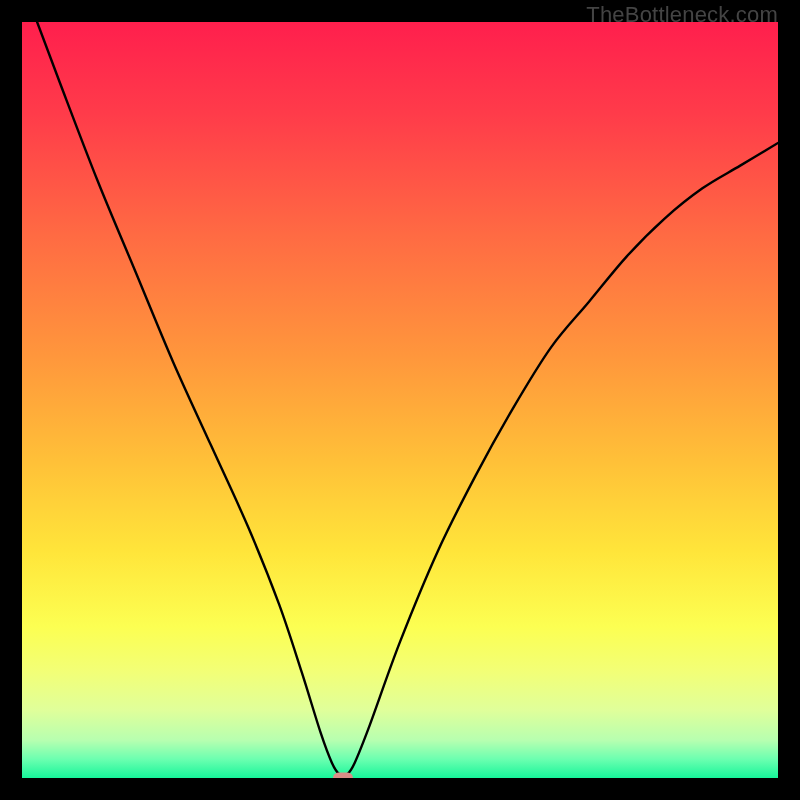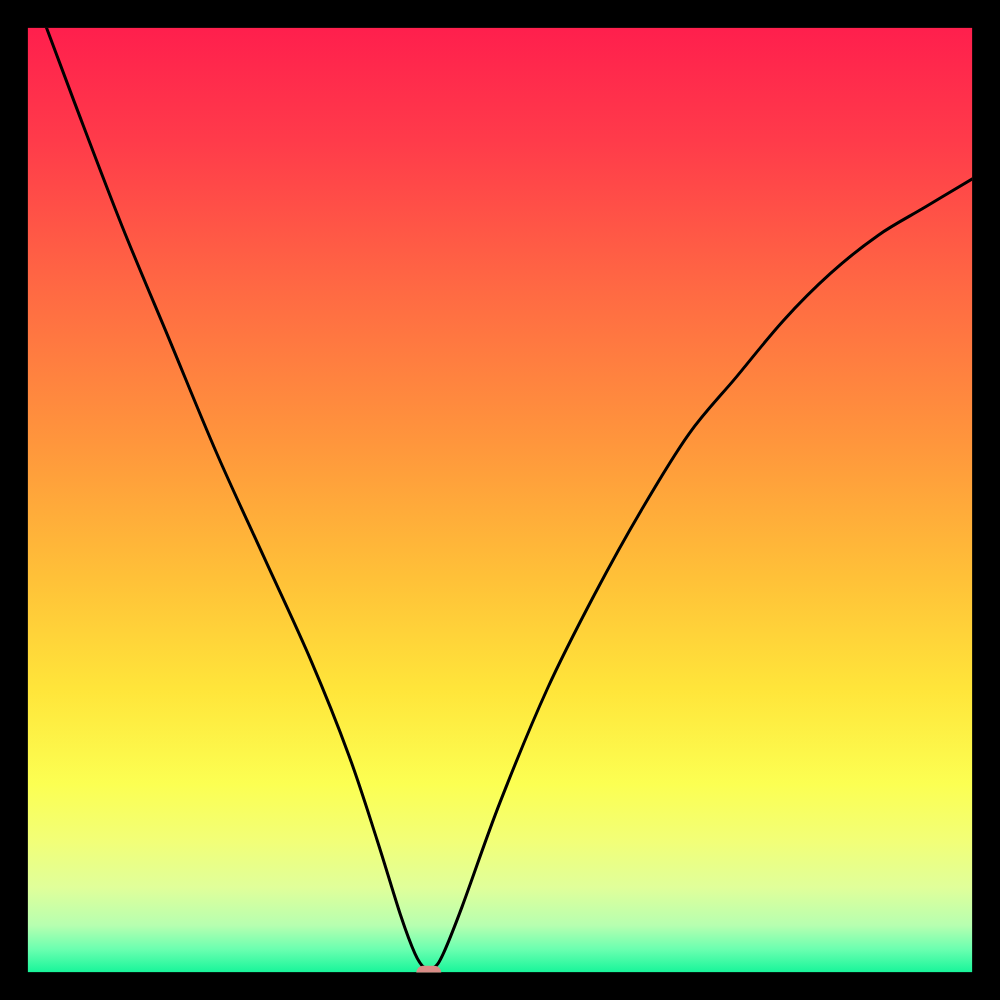--- a/index.html
+++ b/index.html
@@ -84,13 +84,14 @@
       <rect x="0" y="0" width="100" height="100" fill="url(#bg)"></rect>
     </svg>
 
     <svg class="curve-svg" viewBox="0 0 100 100" preserveAspectRatio="none">
       <path id="curve-path" d="M 2 0 C 2.5 1.3333333333333333, 3.666666666666667 4.5, 5 8 C 6.333333333333333 11.5, 8.333333333333334 16.833333333333332, 10 21 C 11.666666666666666 25.166666666666668, 13.333333333333334 29, 15 33 C 16.666666666666668 37, 18.333333333333332 41.16666666666666, 20 44.99999999999999 C 21.666666666666668 48.83333333333333, 23.333333333333332 52.33333333333333, 25 56 C 26.666666666666668 59.66666666666667, 28.5 63.5, 30 67 C 31.5 70.5, 32.833333333333336 73.83333333333333, 34 77 C 35.166666666666664 80.16666666666667, 36.083333333333336 83.16666666666667, 37 86 C 37.916666666666664 88.83333333333333, 38.833333333333336 92, 39.5 94 C 40.166666666666664 96, 40.583333333333336 97.08333333333333, 41 98 C 41.416666666666664 98.91666666666667, 41.666666666666664 99.25, 42 99.5 C 42.333333333333336 99.75, 42.666666666666664 99.75, 43 99.5 C 43.333333333333336 99.25, 43.5 99.08333333333333, 44 98 C 44.5 96.91666666666667, 45 95.66666666666667, 46 93 C 47 90.33333333333333, 48.5 85.83333333333333, 50 82 C 51.5 78.16666666666667, 53.33333333333334 73.66666666666667, 55.00000000000001 70 C 56.66666666666667 66.33333333333333, 58.333333333333336 63.166666666666664, 60 60 C 61.666666666666664 56.833333333333336, 63.333333333333336 53.83333333333333, 65 51 C 66.66666666666667 48.16666666666667, 68.33333333333333 45.33333333333334, 70 43.00000000000001 C 71.66666666666667 40.66666666666667, 73.33333333333333 39, 75 37 C 76.66666666666667 35, 78.33333333333333 32.833333333333336, 80 31 C 81.66666666666667 29.166666666666668, 83.33333333333333 27.5, 85 26 C 86.66666666666667 24.5, 88.33333333333333 23.166666666666668, 90 22 C 91.66666666666667 20.833333333333332, 93.33333333333333 20, 95 19 C 96.66666666666667 18, 99.16666666666667 16.5, 100 16" fill="none" stroke="#000" stroke-width="0.45" stroke-linejoin="round" stroke-linecap="round" vector-effect="non-scaling-stroke" style="stroke-width:2.4px"></path>
     </svg>
 
     <div class="marker" style="left: 42.5%; top: 100%;"></div>
 
   </div>
+  <div class="watermark">TheBottleneck.com</div>
 </div>
 
 </body></html>

